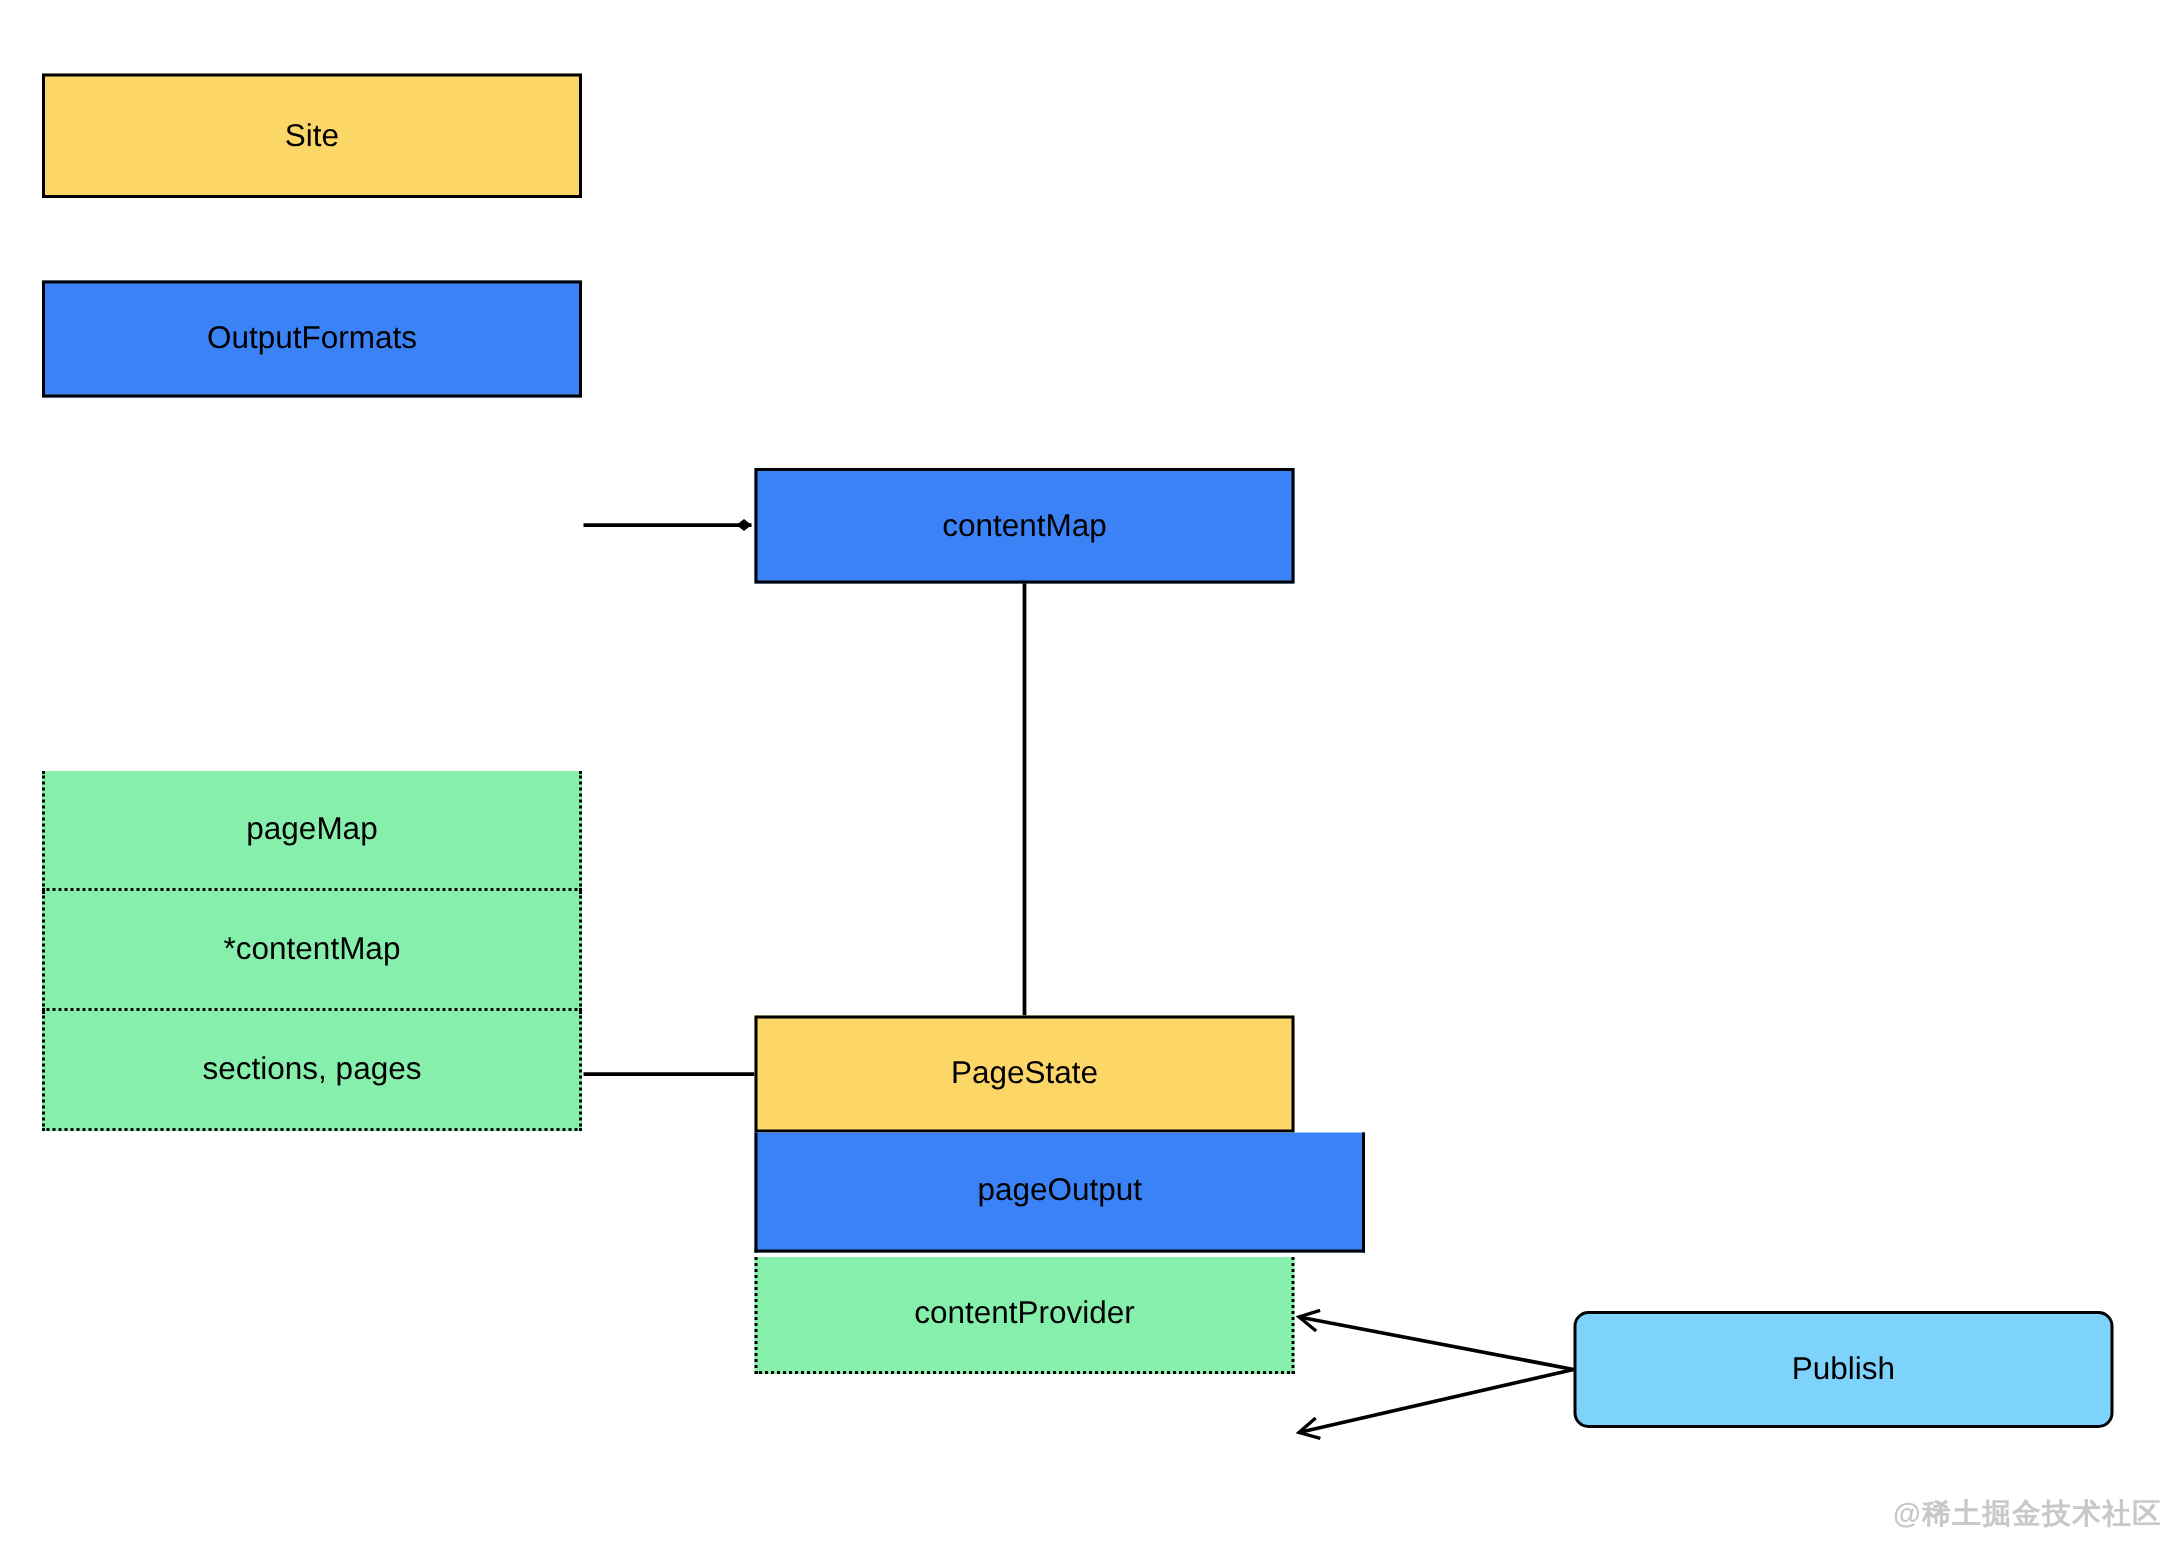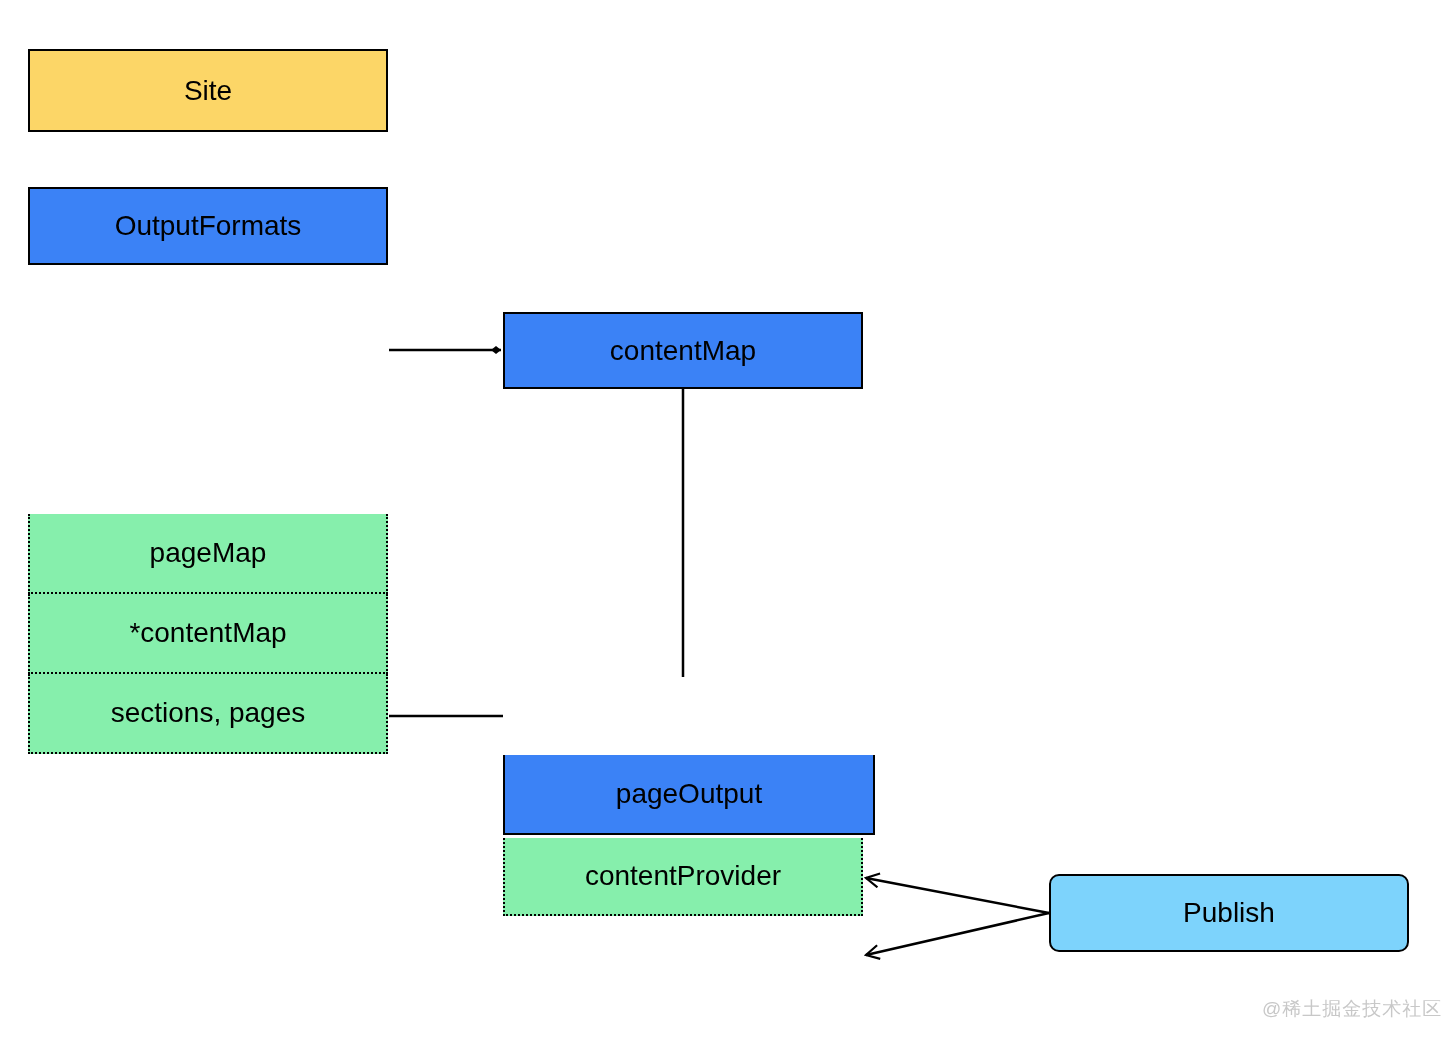--- a/index.html
+++ b/index.html
@@ -18,21 +18,21 @@
     overflow: hidden;
   }
   .node {
     position: absolute;
     box-sizing: border-box;
     display: flex;
     align-items: center;
     justify-content: center;
     text-align: right;
     color: #000000;
-    font-size: 28px;
+    font-size: 21px;
     line-height: 1.2;
   }
   .solid {
     border: 2px solid #000000;
     background: #3b82f6;
   }
   .dotted-no-top {
     border: 2px dotted #000000;
     border-top: none;
     background: #86efac;
@@ -101,29 +101,32 @@
   </div>
 
   <div class="node dotted-no-top" style="left:28px; top:674px; width:360px; height:80px;">
     <span>sections, pages</span>
   </div>
 
   <div class="node solid" style="left:503px; top:312px; width:360px; height:77px;">
     <span>contentMap</span>
   </div>
 
+  <div class="node solid fill-yellow" style="left:503px; top:677px; width:360px; height:78px;">
+    <span>PageState</span>
+  </div>
 
-  <div class="node solid" style="left:503px; top:755px; width:372px; height:80px; border-top:none;">
+  <div class="node solid" style="left:503px; top:755px; width:407px; height:80px; border-top:none;">
     <span>pageOutput</span>
   </div>
 
   <div class="node dotted-no-top" style="left:503px; top:838px; width:360px; height:78px;">
     <span>contentProvider</span>
   </div>
 
 
   <div class="node solid fill-green" style="left:1049px; top:874px; width:360px; height:78px;">
     <span>Publish</span>
   </div>
 
-  <div class="watermark" style="left:1262px; top:996px;">@稀土掘金技术社区</div>
+  <div class="watermark" style="left:1262px; top:996px;font-weight:bold;">@稀土掘金技术社区</div>
 
 </div>
 
 </body></html>

